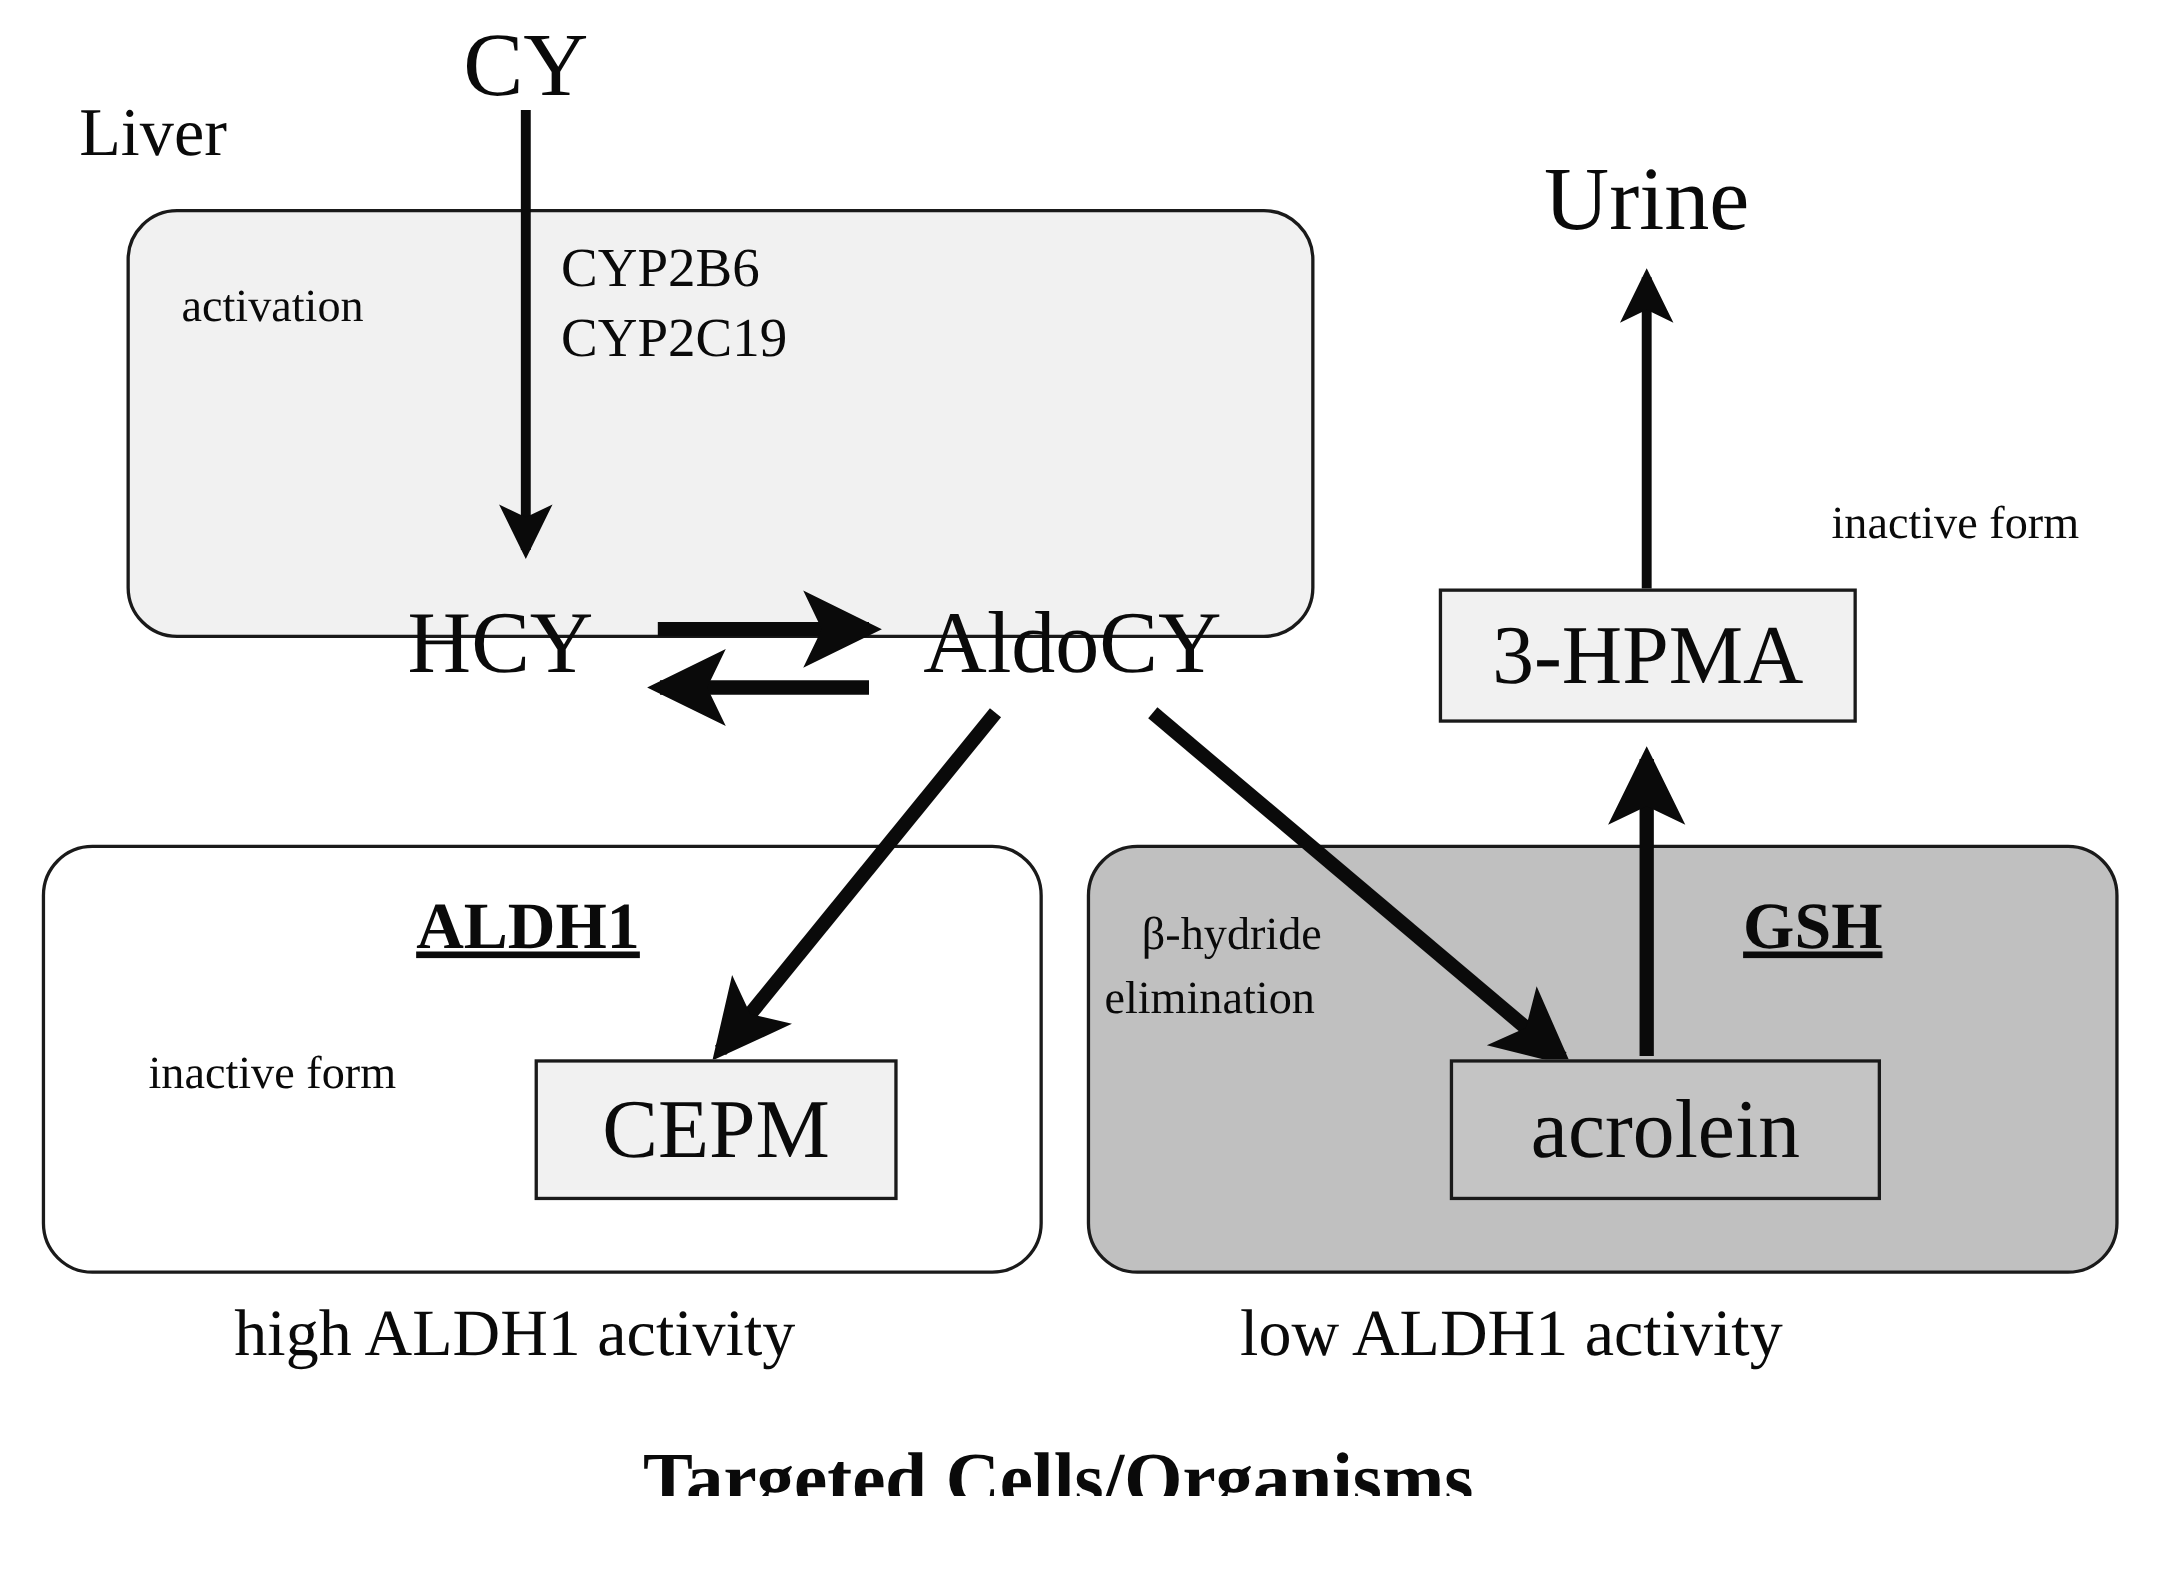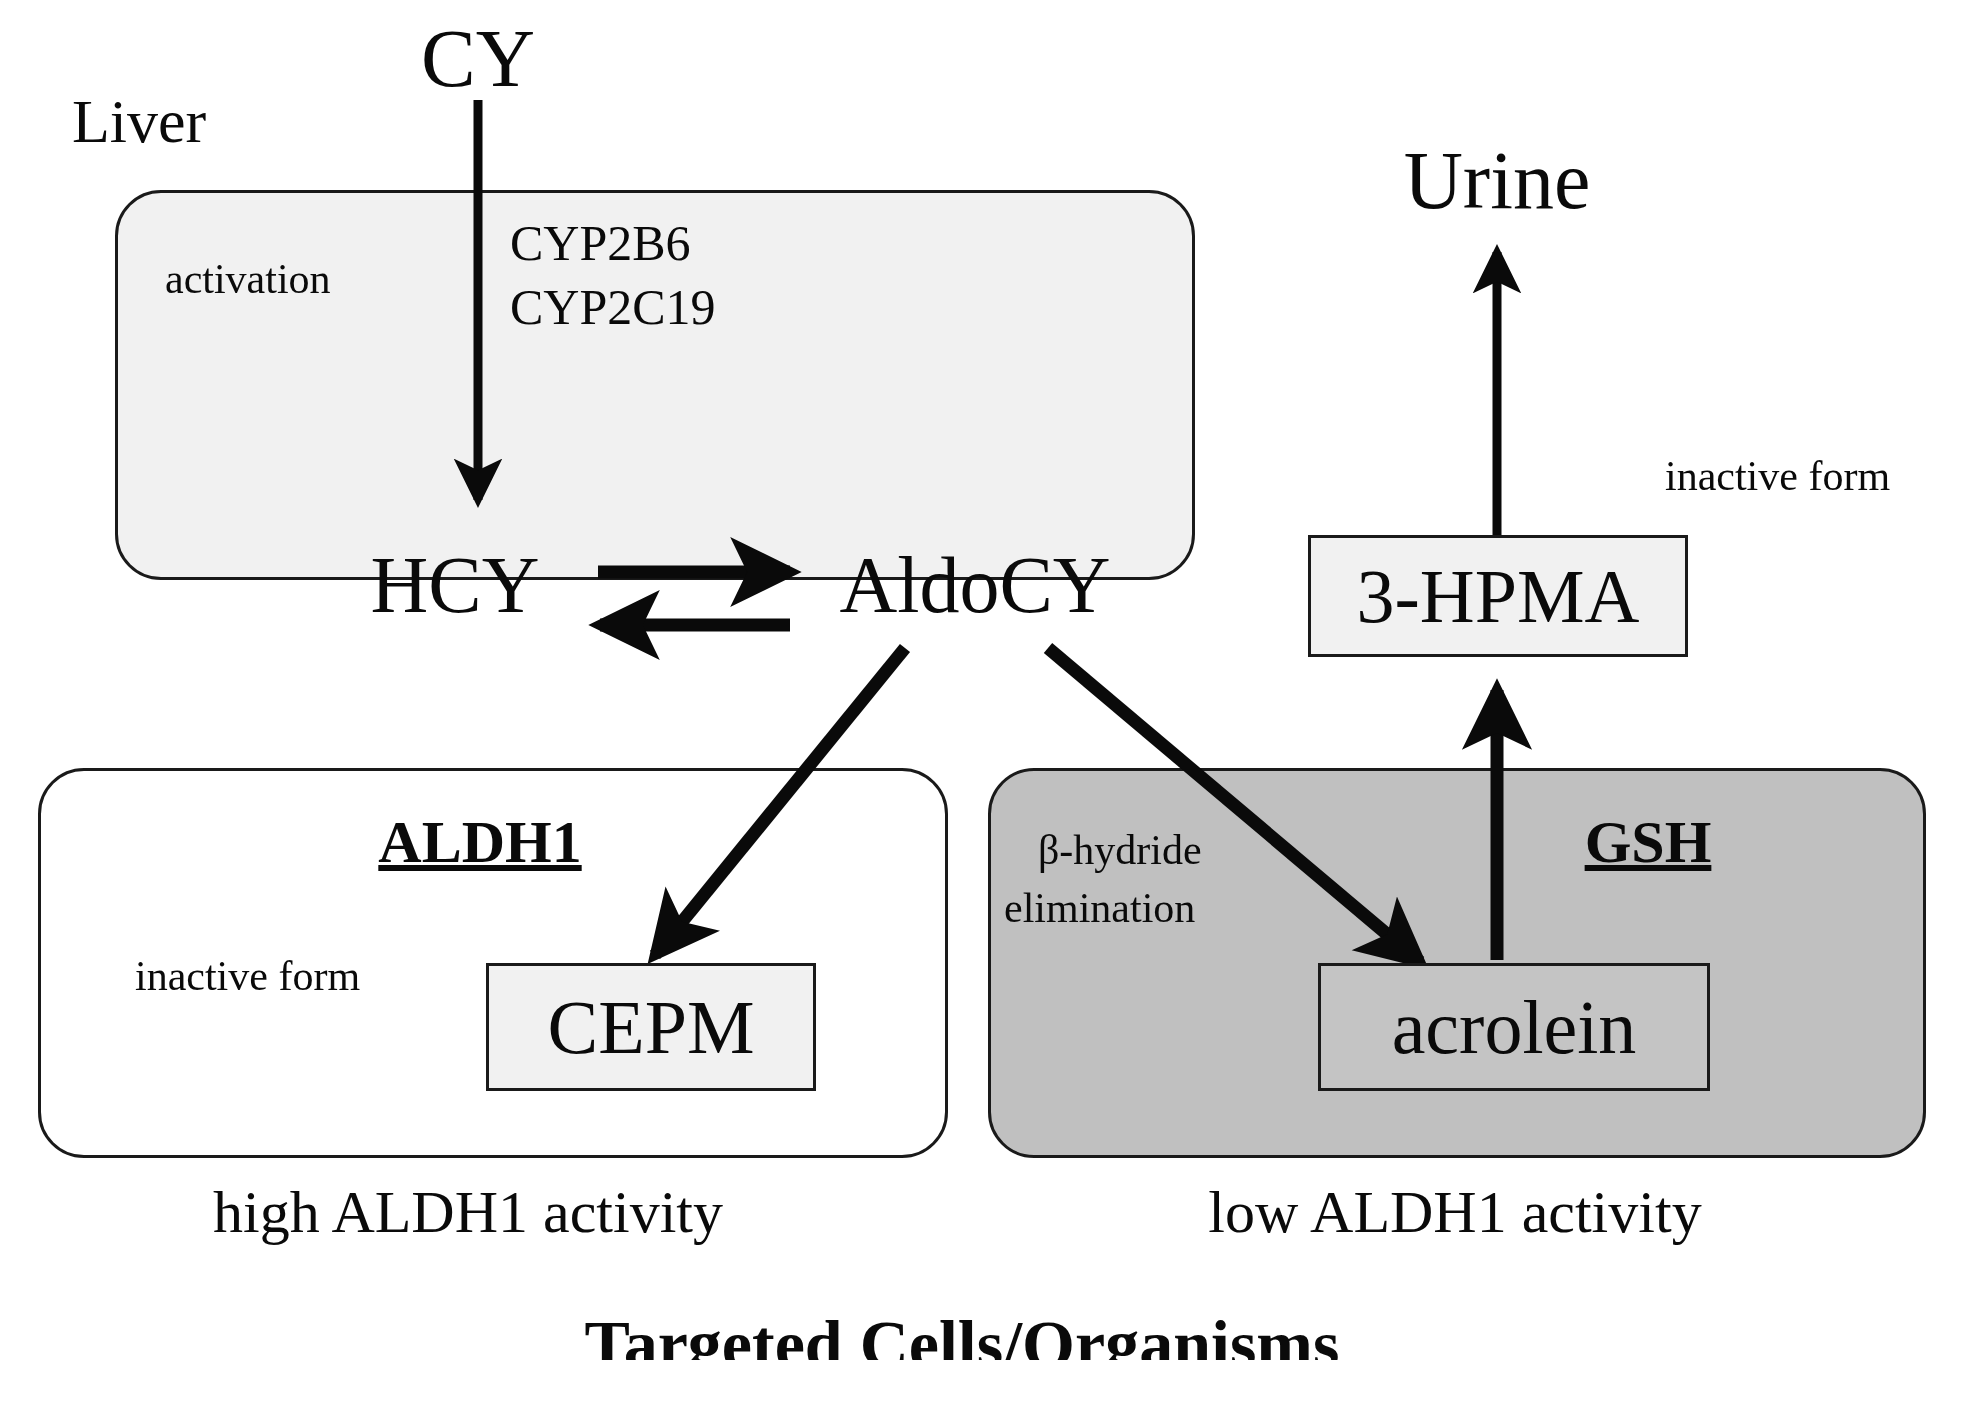--- a/index.html
+++ b/index.html
@@ -146,17 +146,17 @@
 
   <div class="lbl t-marker center" style="left:1648px; top:812px;">GSH</div>
 
 
   <div class="mbox" id="box-acrolein" style="left:1318px; top:963px; width:392px; height:128px;">
     <span class="mbox-text">acrolein</span>
   </div>
 
   <div class="lbl t-caption center" style="left:468px; top:1182px;">high ALDH1  activity</div>
 
-  <div class="lbl t-caption center" style="left:1455px; top:1182px;">low ALDH1  activity</div>
+  <div class="lbl t-caption center" style="left:1374px; top:1182px;">low ALDH1  activity</div>
 
   <div class="lbl t-title center" style="left:962px; top:1310px;">Targeted Cells/Organisms</div>
 
 </div>
 
 </body></html>

